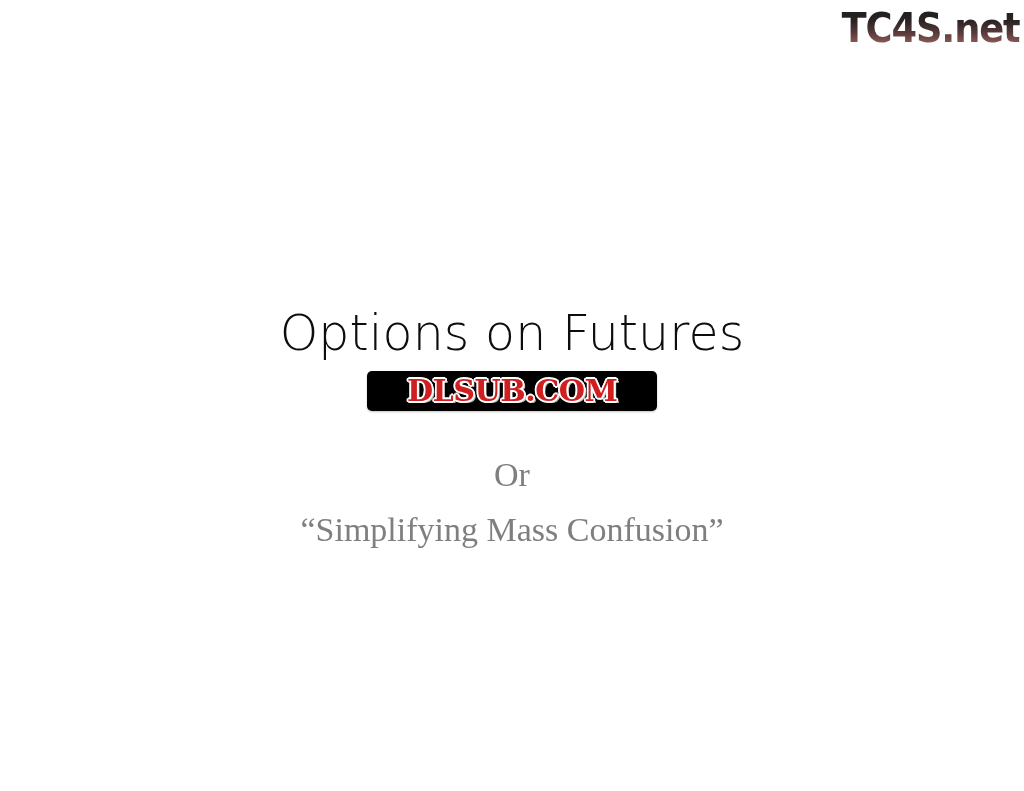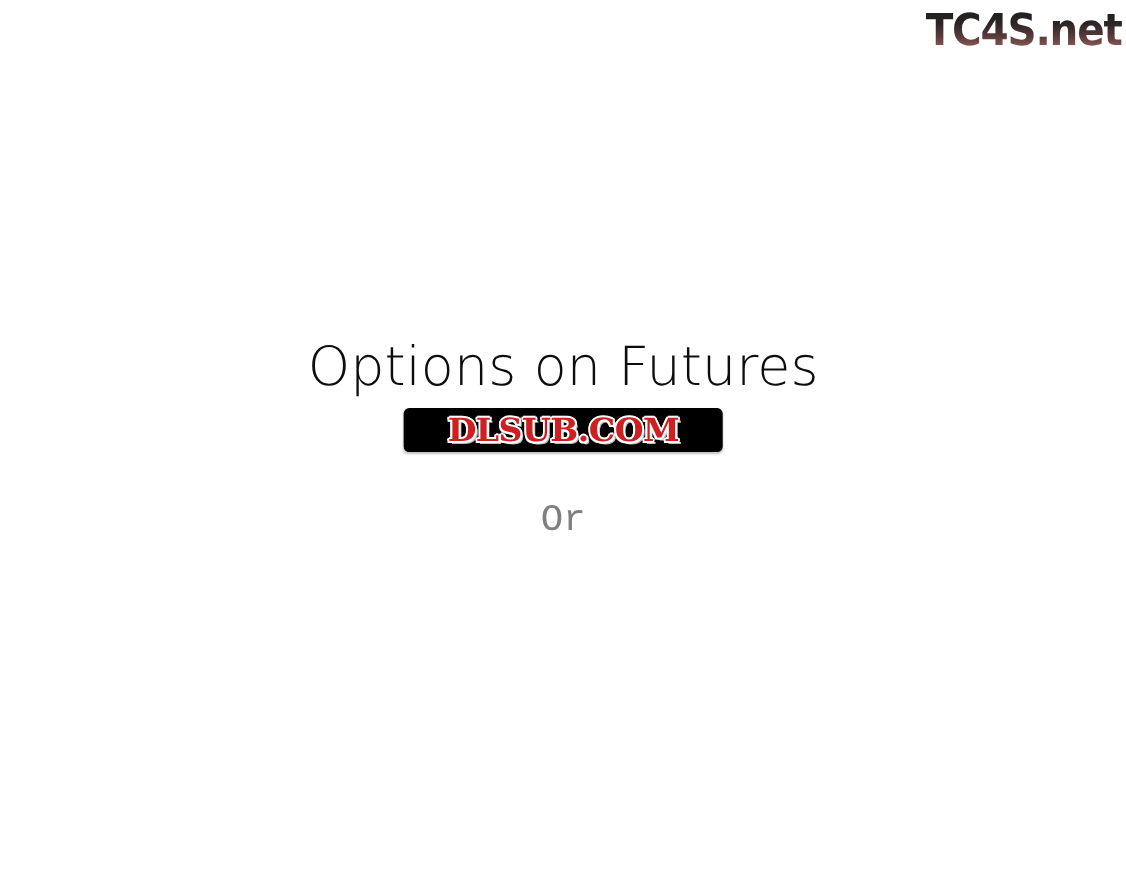--- a/index.html
+++ b/index.html
@@ -111,21 +111,21 @@
 
   
   #subtitle-block {
     position: absolute;
     left: 0;
     top: 452px;
     width: 1024px;
     text-align: center;
   }
   .subtitle-line {
-    font-family: Liberation Mono, monospace;
+    font-family: Liberation Serif, serif;
     font-weight: 300;
     font-size: 34px;
     line-height: 45px;
     color: #7f7f7f;
     white-space: nowrap;
   }
   #subtitle-line-1 { margin-bottom: 10px; }
 
   
   #txtreme-logo {
@@ -173,16 +173,17 @@
   <div id="title-block">
     <span id="title-text">Options on Futures</span>
   </div>
 
   <div id="dlsub-watermark">
     <span class="wm-text">DLSUB.COM</span>
   </div>
 
   <div id="subtitle-block">
     <div id="subtitle-line-1" class="subtitle-line">Or</div>
+    <div id="subtitle-line-2" class="subtitle-line">“Simplifying Mass Confusion”</div>
   </div>
 
 
 </div>
 
 </body></html>

